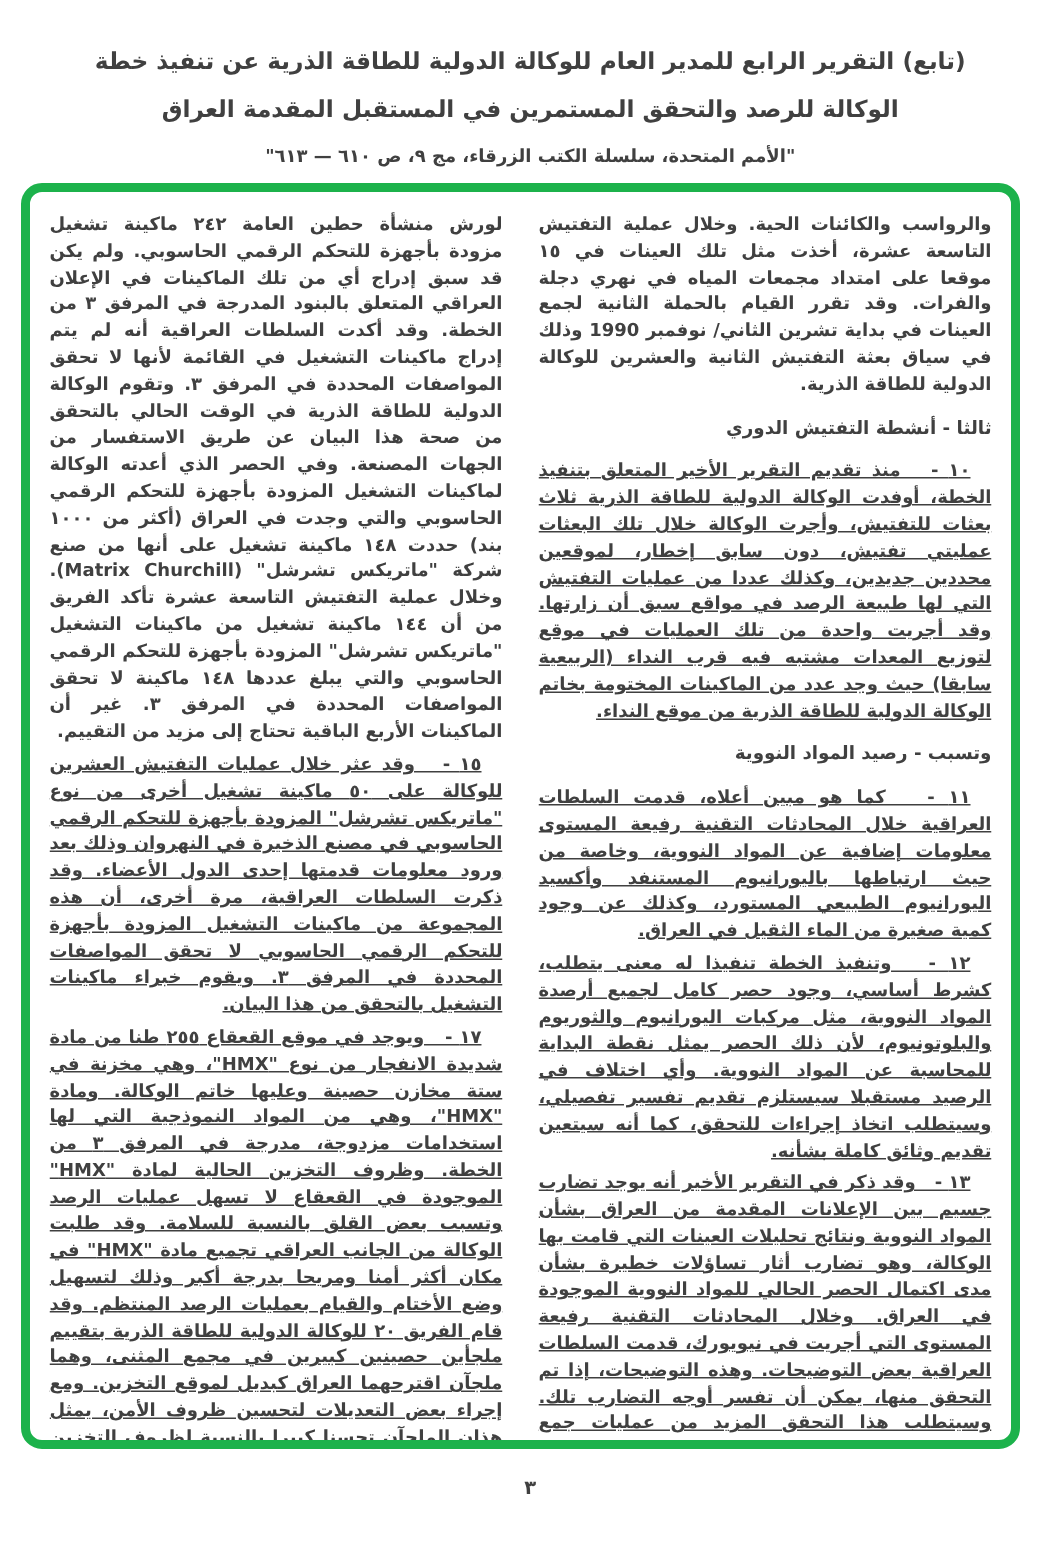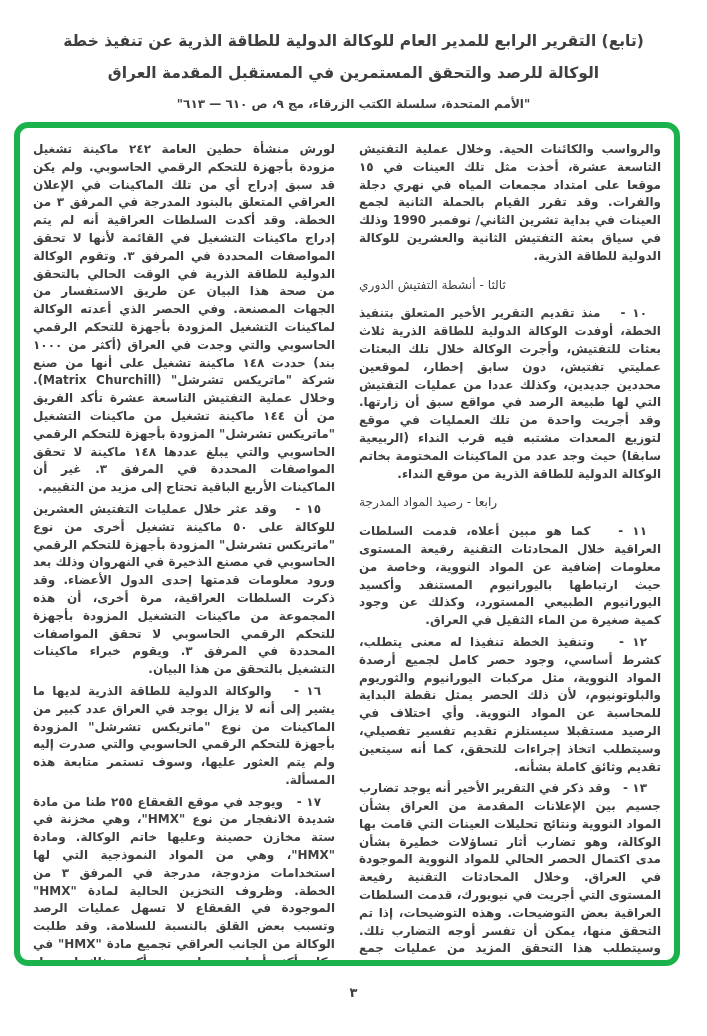--- a/index.html
+++ b/index.html
@@ -57,25 +57,26 @@
     font-weight:bold;
     line-height:17.8px;
     overflow:hidden;
   }
   .para{
     margin:0 0 4px 0;
   }
   .para.numbered{
     text-indent:14px;
     margin-top:3px;
+    text-decoration:underline;
   }
   .sect-heading{
-    text-align:left;
+    text-align:right;
     font-size:12.2px;
-    font-weight:normal;
+    font-weight:bold;
     margin:11px 0 11px 0;
   }
   .page-number{
     position:absolute;
     left:0;right:0;
     top:985px;
     text-align:center;
     font-size:13px;
     font-weight:bold;
   }
@@ -91,31 +92,30 @@
     <div class="source-line">"الأمم المتحدة، سلسلة الكتب الزرقاء، مج ٩، ص ٦١٠ — ٦١٣"</div>
   </div>
 
   <div class="green-box" style="border-color: rgb(28, 178, 75);">
     <div class="columns">
 
       <div class="column">
         <p class="para">والرواسب والكائنات الحية. وخلال عملية التفتيش التاسعة عشرة، أخذت مثل تلك العينات في ١٥ موقعا على امتداد مجمعات المياه في نهري دجلة والفرات. وقد تقرر القيام بالحملة الثانية لجمع العينات في بداية تشرين الثاني/ نوفمبر 1990 وذلك في سياق بعثة التفتيش الثانية والعشرين للوكالة الدولية للطاقة الذرية.</p>
         <div class="sect-heading">ثالثا - أنشطة التفتيش الدوري</div>
         <p class="para numbered">١٠ -&nbsp;&nbsp; منذ تقديم التقرير الأخير المتعلق بتنفيذ الخطة، أوفدت الوكالة الدولية للطاقة الذرية ثلاث بعثات للتفتيش، وأجرت الوكالة خلال تلك البعثات عمليتي تفتيش، دون سابق إخطار، لموقعين محددين جديدين، وكذلك عددا من عمليات التفتيش التي لها طبيعة الرصد في مواقع سبق أن زارتها. وقد أجريت واحدة من تلك العمليات في موقع لتوزيع المعدات مشتبه فيه قرب النداء (الربيعية سابقا) حيث وجد عدد من الماكينات المختومة بخاتم الوكالة الدولية للطاقة الذرية من موقع النداء.</p>
-        <div class="sect-heading">رابعا - رصيد المواد المدرجة</div>
+        <div class="sect-heading">وتسبب - رصيد المواد النووية</div>
         <p class="para numbered">١١ -&nbsp;&nbsp; كما هو مبين أعلاه، قدمت السلطات العراقية خلال المحادثات التقنية رفيعة المستوى معلومات إضافية عن المواد النووية، وخاصة من حيث ارتباطها باليورانيوم المستنفد وأكسيد اليورانيوم الطبيعي المستورد، وكذلك عن وجود كمية صغيرة من الماء الثقيل في العراق.</p>
         <p class="para numbered">١٢ -&nbsp;&nbsp; وتنفيذ الخطة تنفيذا له معنى يتطلب، كشرط أساسي، وجود حصر كامل لجميع أرصدة المواد النووية، مثل مركبات اليورانيوم والثوريوم والبلوتونيوم، لأن ذلك الحصر يمثل نقطة البداية للمحاسبة عن المواد النووية. وأي اختلاف في الرصيد مستقبلا سيستلزم تقديم تفسير تفصيلي، وسيتطلب اتخاذ إجراءات للتحقق، كما أنه سيتعين تقديم وثائق كاملة بشأنه.</p>
         <p class="para numbered">١٣ -&nbsp;&nbsp; وقد ذكر في التقرير الأخير أنه يوجد تضارب جسيم بين الإعلانات المقدمة من العراق بشأن المواد النووية ونتائج تحليلات العينات التي قامت بها الوكالة، وهو تضارب أثار تساؤلات خطيرة بشأن مدى اكتمال الحصر الحالي للمواد النووية الموجودة في العراق. وخلال المحادثات التقنية رفيعة المستوى التي أجريت في نيويورك، قدمت السلطات العراقية بعض التوضيحات. وهذه التوضيحات، إذا تم التحقق منها، يمكن أن تفسر أوجه التضارب تلك. وسيتطلب هذا التحقق المزيد من عمليات جمع العينات والتحليل.</p>
 
       </div>
 
       <div class="column">
         <p class="para">لورش منشأة حطين العامة ٢٤٢ ماكينة تشغيل مزودة بأجهزة للتحكم الرقمي الحاسوبي. ولم يكن قد سبق إدراج أي من تلك الماكينات في الإعلان العراقي المتعلق بالبنود المدرجة في المرفق ٣ من الخطة. وقد أكدت السلطات العراقية أنه لم يتم إدراج ماكينات التشغيل في القائمة لأنها لا تحقق المواصفات المحددة في المرفق ٣. وتقوم الوكالة الدولية للطاقة الذرية في الوقت الحالي بالتحقق من صحة هذا البيان عن طريق الاستفسار من الجهات المصنعة. وفي الحصر الذي أعدته الوكالة لماكينات التشغيل المزودة بأجهزة للتحكم الرقمي الحاسوبي والتي وجدت في العراق (أكثر من ١٠٠٠ بند) حددت ١٤٨ ماكينة تشغيل على أنها من صنع شركة "ماتريكس تشرشل" (Matrix Churchill). وخلال عملية التفتيش التاسعة عشرة تأكد الفريق من أن ١٤٤ ماكينة تشغيل من ماكينات التشغيل "ماتريكس تشرشل" المزودة بأجهزة للتحكم الرقمي الحاسوبي والتي يبلغ عددها ١٤٨ ماكينة لا تحقق المواصفات المحددة في المرفق ٣. غير أن الماكينات الأربع الباقية تحتاج إلى مزيد من التقييم.</p>
         <p class="para numbered">١٥ -&nbsp;&nbsp; وقد عثر خلال عمليات التفتيش العشرين للوكالة على ٥٠ ماكينة تشغيل أخرى من نوع "ماتريكس تشرشل" المزودة بأجهزة للتحكم الرقمي الحاسوبي في مصنع الذخيرة في النهروان وذلك بعد ورود معلومات قدمتها إحدى الدول الأعضاء. وقد ذكرت السلطات العراقية، مرة أخرى، أن هذه المجموعة من ماكينات التشغيل المزودة بأجهزة للتحكم الرقمي الحاسوبي لا تحقق المواصفات المحددة في المرفق ٣. ويقوم خبراء ماكينات التشغيل بالتحقق من هذا البيان.</p>
-        <p class="para numbered">١٦ -&nbsp;&nbsp; والوكالة الدولية للطاقة الذرية لديها ما يشير إلى أنه لا يزال يوجد في العراق عدد كبير من الماكينات من نوع "ماتريكس تشرشل" المزودة بأجهزة للتحكم الرقمي الحاسوبي والتي صدرت إليه ولم يتم العثور عليها، وسوف تستمر متابعة هذه المسألة.</p>
         <p class="para numbered">١٧ -&nbsp;&nbsp; ويوجد في موقع القعقاع ٢٥٥ طنا من مادة شديدة الانفجار من نوع "HMX"، وهي مخزنة في ستة مخازن حصينة وعليها خاتم الوكالة. ومادة "HMX"، وهي من المواد النموذجية التي لها استخدامات مزدوجة، مدرجة في المرفق ٣ من الخطة. وظروف التخزين الحالية لمادة "HMX" الموجودة في القعقاع لا تسهل عمليات الرصد وتسبب بعض القلق بالنسبة للسلامة. وقد طلبت الوكالة من الجانب العراقي تجميع مادة "HMX" في مكان أكثر أمنا ومريحا بدرجة أكبر وذلك لتسهيل وضع الأختام والقيام بعمليات الرصد المنتظم. وقد قام الفريق ٢٠ للوكالة الدولية للطاقة الذرية بتقييم ملجأين حصينين كبيرين في مجمع المثنى، وهما ملجآن اقترحهما العراق كبديل لموقع التخزين. ومع إجراء بعض التعديلات لتحسين ظروف الأمن، يمثل هذان الملجآن تحسنا كبيرا بالنسبة لظروف التخزين الحالية في القعقاع. ومن المتوقع أن يجري نقل مادة "HMX" خلال عملية التفتيش التي قام بها الفريق ٢٢ للوكالة الدولية للطاقة الذرية.</p>
       </div>
 
     </div>
   </div>
 
   <div class="page-number">٣</div>
 
 </div>
 

